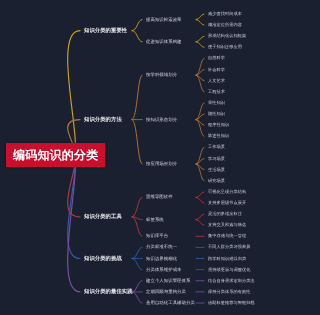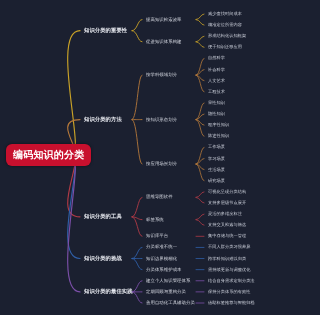--- a/index.html
+++ b/index.html
@@ -15,24 +15,24 @@
   .node{
     position:absolute;
     color:#e8eaf0;
     white-space:nowrap;
     line-height:1;
     transform:translateY(-50%);
   }
   .root{
     background:#c8102e;
     color:#ffffff;
-    font-size:10px;
+    font-size:12px;
     font-weight:bold;
     padding:6px 7px;
-    border-radius:6px;
+    border-radius:0;
     letter-spacing:.2px;
     transform:translate(0,-50%);
     box-shadow:0 0 3px rgba(0,0,0,.5);
   }
   .lvl1{font-size:5.3px;font-weight:bold;color:#eceef4;letter-spacing:.1px;}
   .lvl2{font-size:4.4px;color:#d8dbe4;letter-spacing:.05px;}
   .lvl3{font-size:4.2px;color:#cdd1dc;letter-spacing:.05px;}
 </style>
 </head>
 <body>

